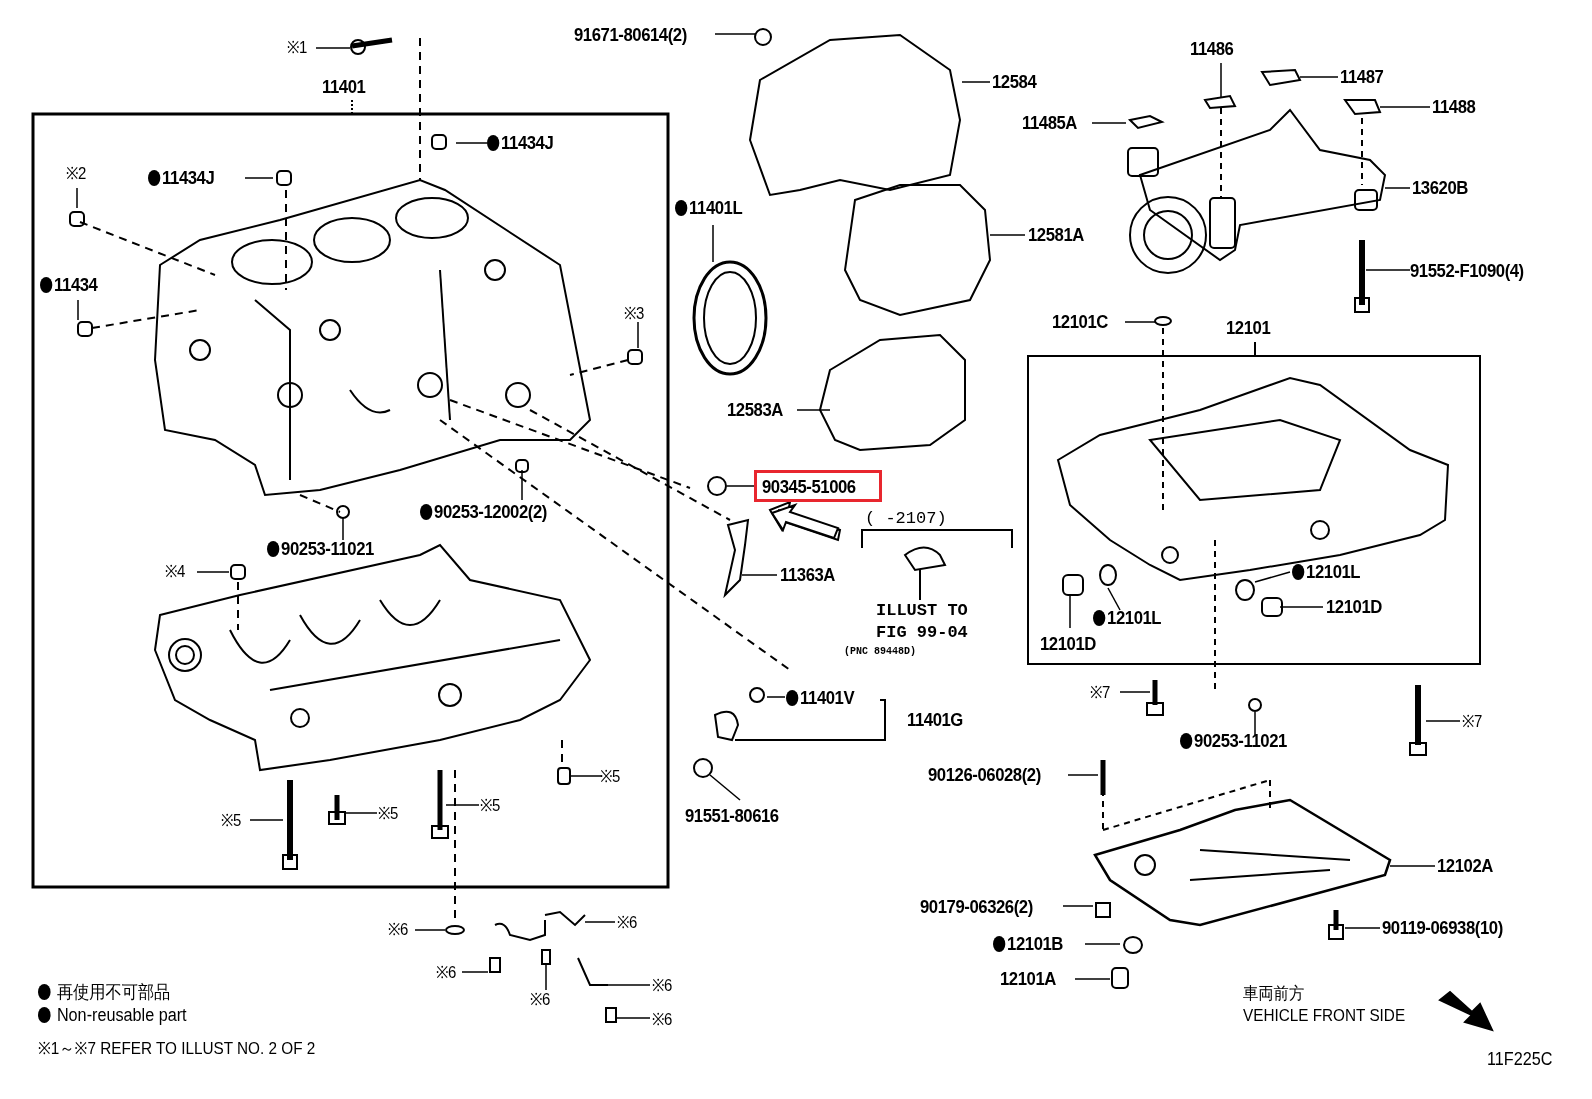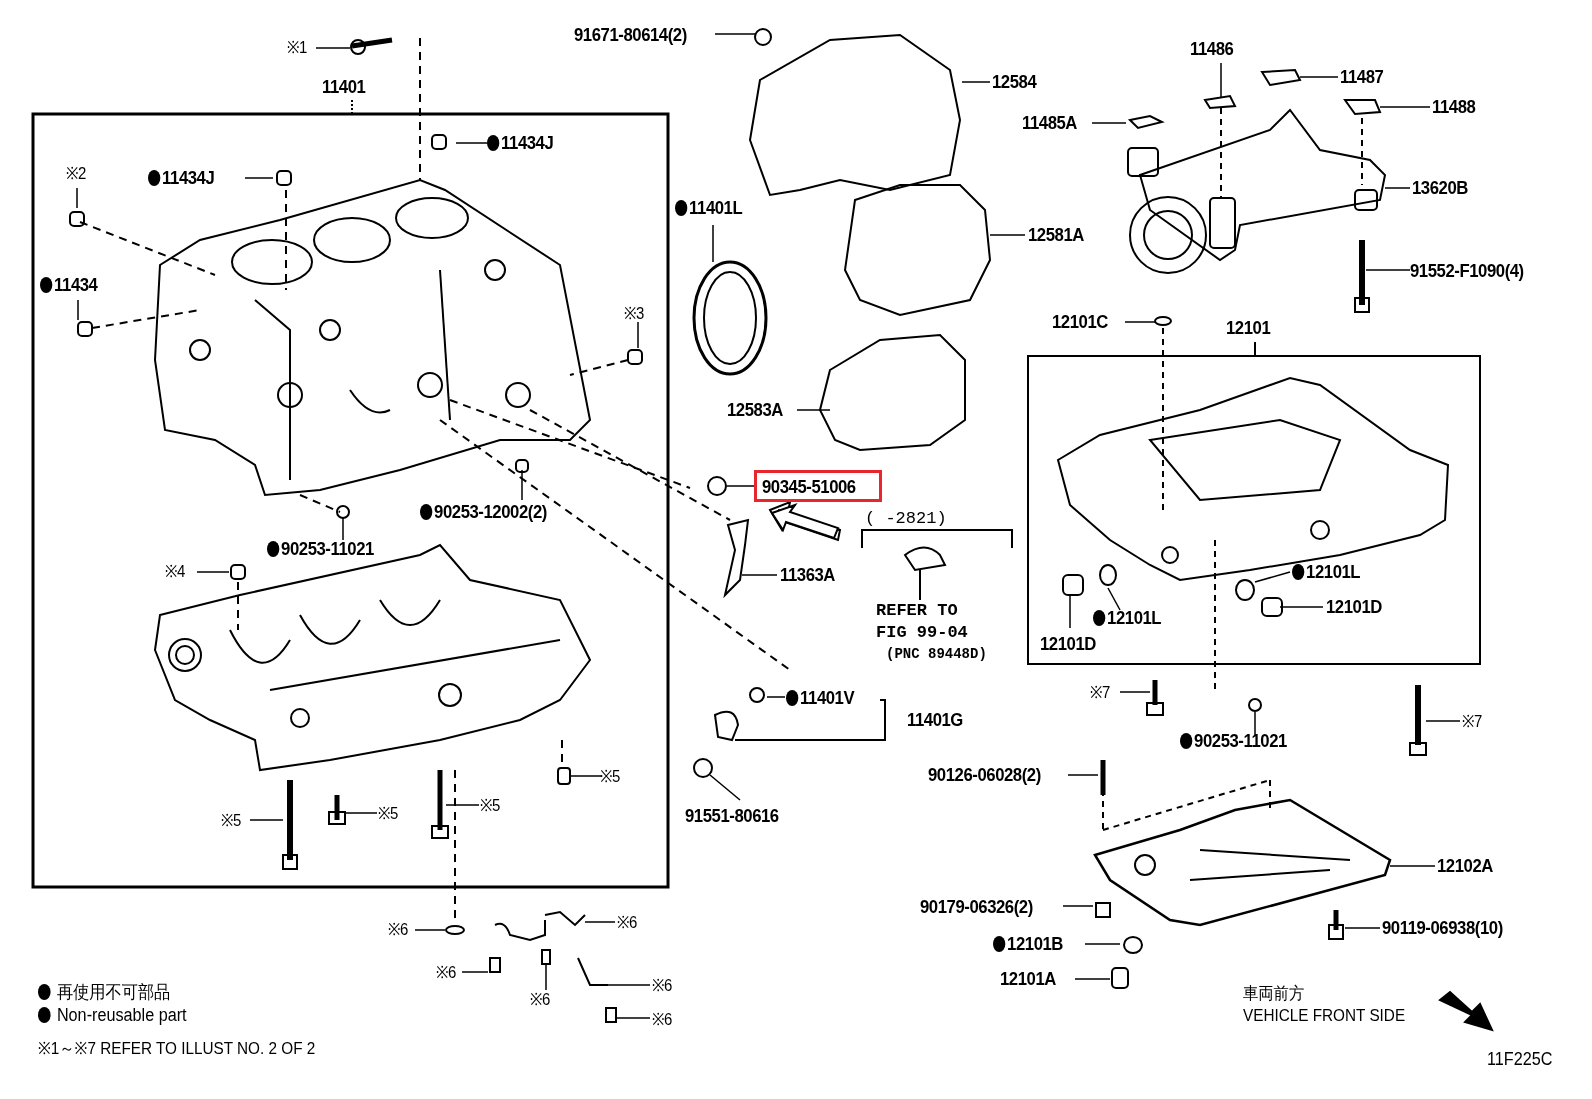--- a/index.html
+++ b/index.html
@@ -246,24 +246,24 @@
 <div class="lbl ref" style="left:378px;top:805px;">※5</div>
 <div class="lbl ref" style="left:221px;top:812px;">※5</div>
 
 <div class="lbl" style="left:574px;top:25px;">91671-80614(2)</div>
 <div class="lbl" style="left:992px;top:72px;">12584</div>
 <div class="lbl" style="left:675px;top:198px;"><span class="dot"></span><span>11401L</span></div>
 <div class="lbl" style="left:1028px;top:225px;">12581A</div>
 <div class="lbl" style="left:727px;top:400px;">12583A</div>
 <div class="lbl" style="left:762px;top:477px;">90345-51006</div>
 <div class="lbl" style="left:780px;top:565px;">11363A</div>
-<div class="lbl mono" style="left:865px;top:510px;font-weight:normal;">(    -2821)</div>
-<div class="lbl mono" style="left:876px;top:602px;font-weight:bold;">REFER TO</div>
+<div class="lbl mono" style="left:865px;top:510px;font-weight:normal;">(    -2107)</div>
+<div class="lbl mono" style="left:876px;top:602px;font-weight:bold;">ILLUST TO</div>
 <div class="lbl mono" style="left:876px;top:624px;font-weight:bold;">FIG 99-04</div>
-<div class="lbl mono" style="left:886px;top:647px;font-size:14px;font-weight:bold;">(PNC 89448D)</div>
+<div class="lbl mono" style="left:844px;top:647px;font-size:10px;font-weight:bold;">(PNC 89448D)</div>
 <div class="lbl" style="left:786px;top:688px;"><span class="dot"></span><span>11401V</span></div>
 <div class="lbl" style="left:907px;top:710px;">11401G</div>
 <div class="lbl" style="left:685px;top:806px;">91551-80616</div>
 
 <div class="lbl" style="left:1190px;top:39px;">11486</div>
 <div class="lbl" style="left:1340px;top:67px;">11487</div>
 <div class="lbl" style="left:1022px;top:113px;">11485A</div>
 <div class="lbl" style="left:1432px;top:97px;">11488</div>
 <div class="lbl" style="left:1412px;top:178px;">13620B</div>
 <div class="lbl" style="left:1410px;top:261px;">91552-F1090(4)</div>

